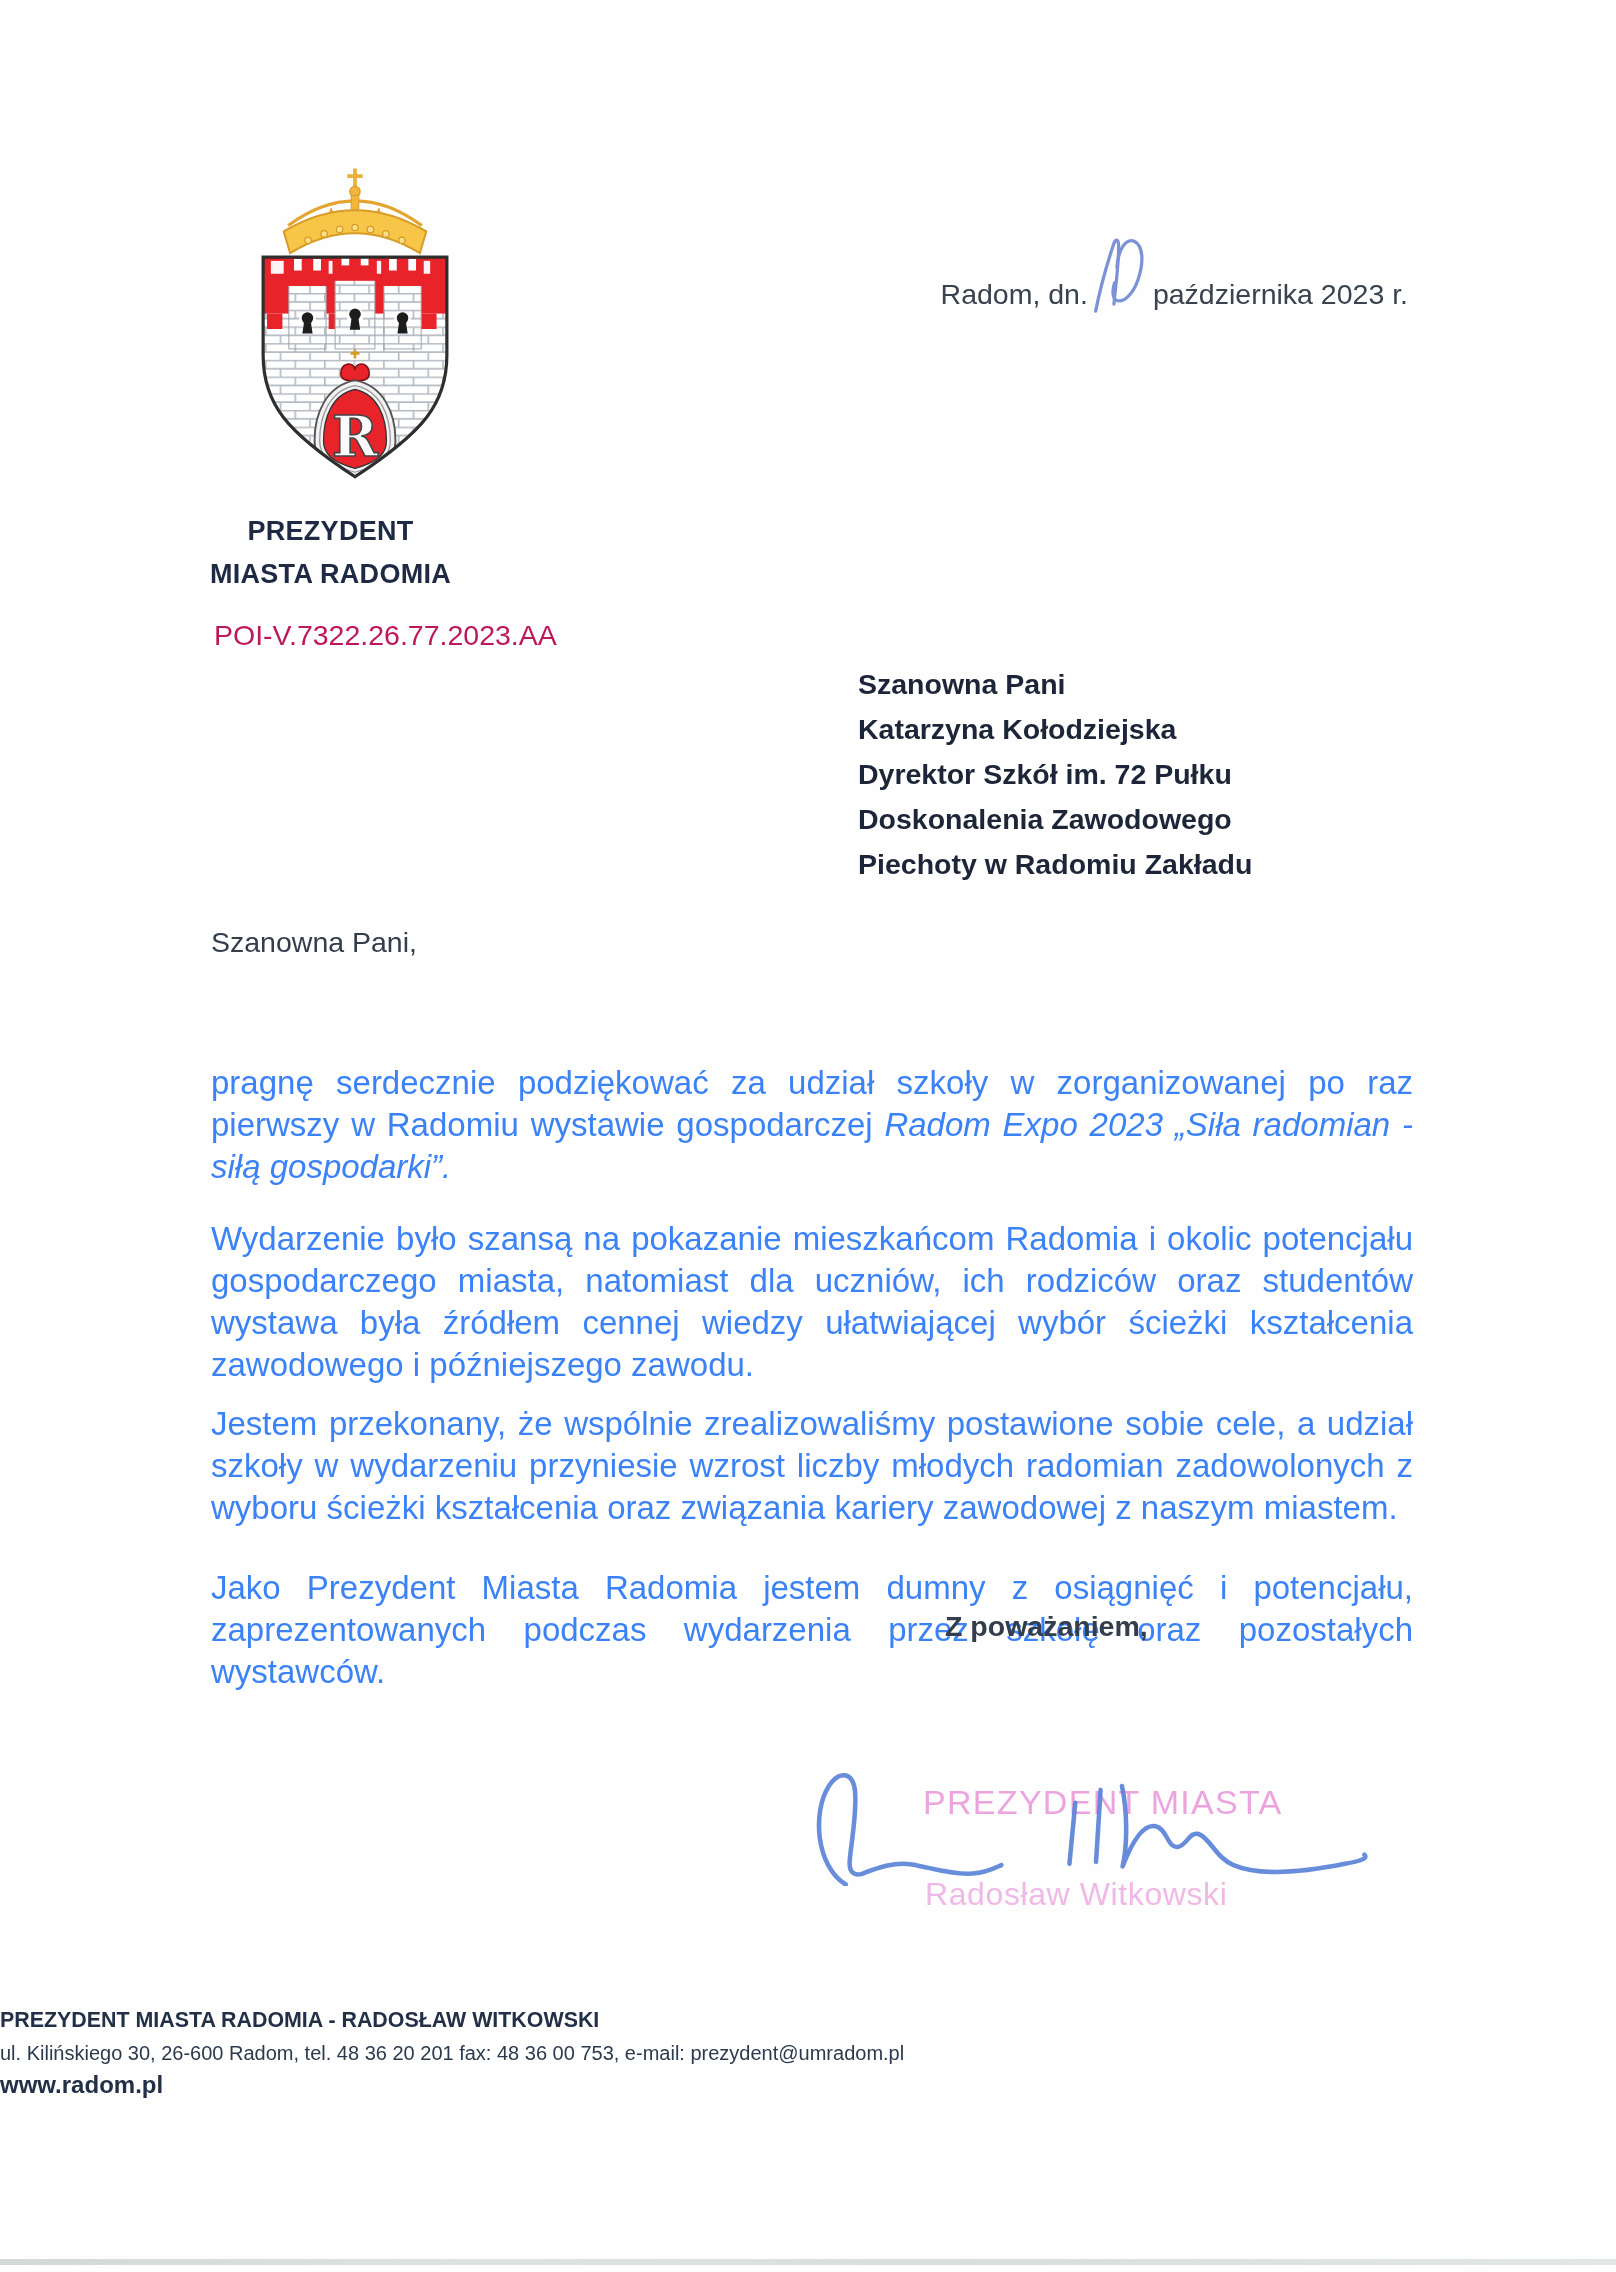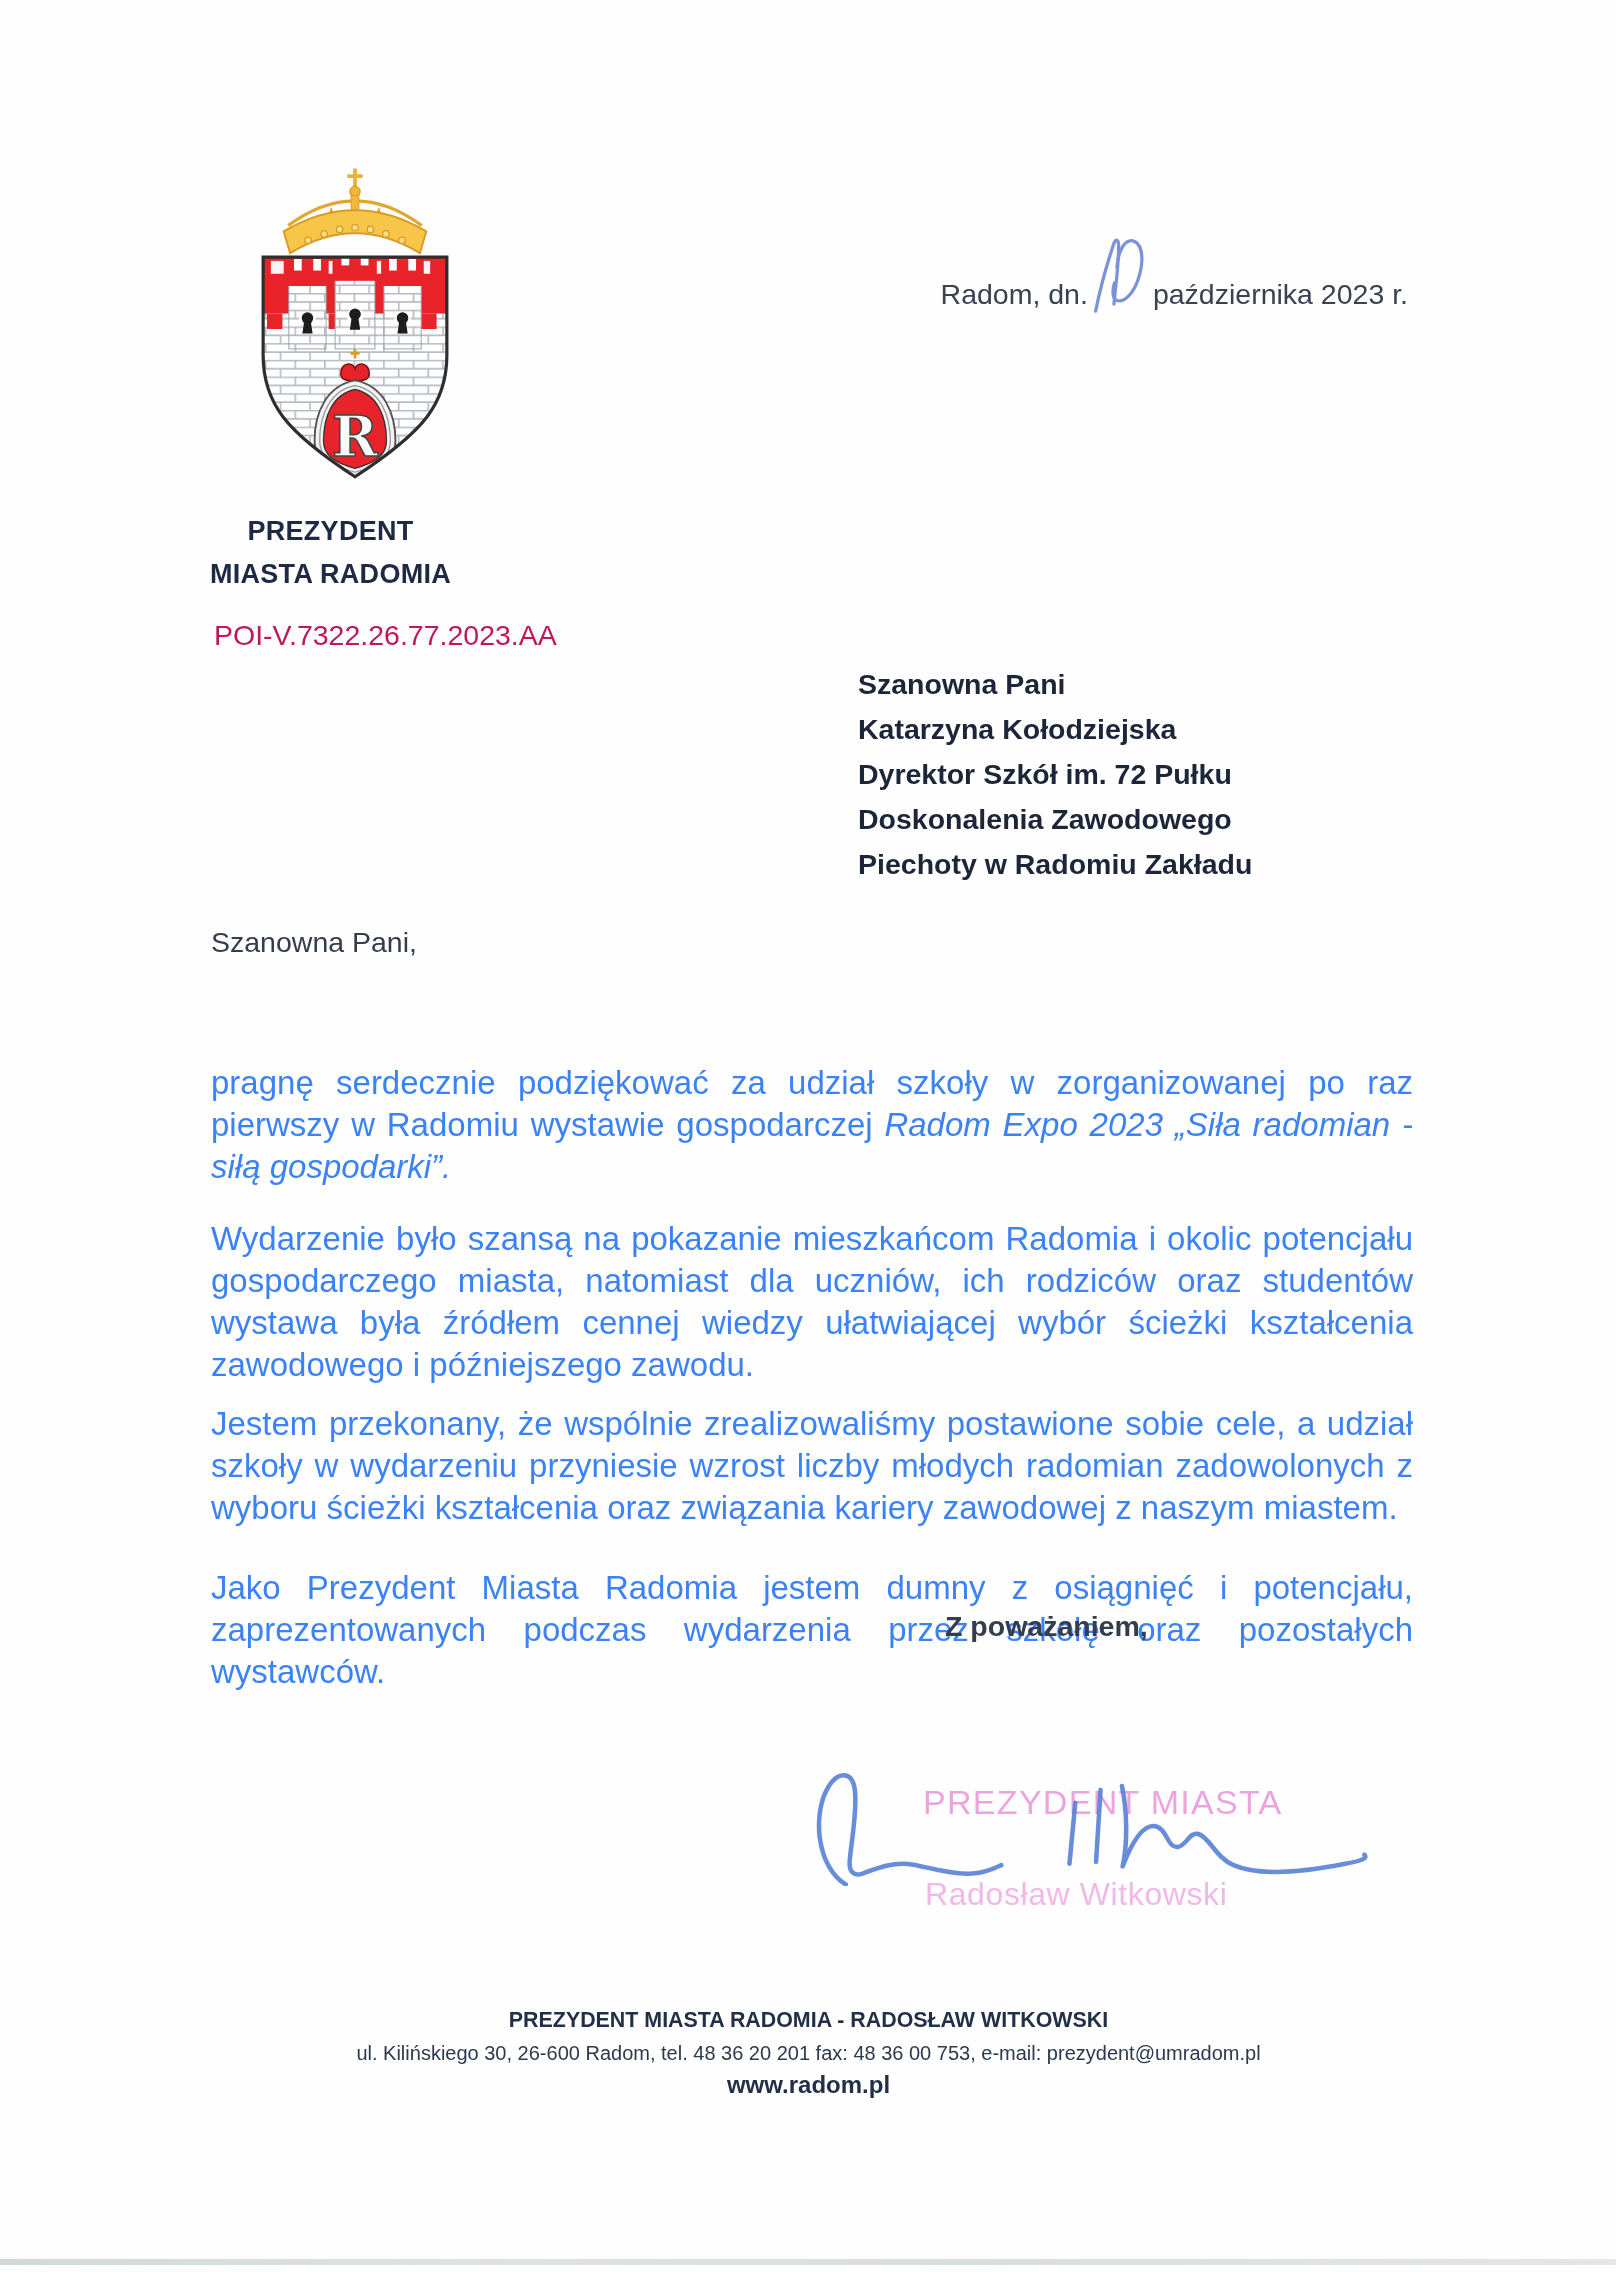--- a/index.html
+++ b/index.html
@@ -29,21 +29,21 @@
   .body-text p.p3{margin-bottom:38px;}
   .body-text em{font-style:italic;}
   .closing{position:absolute; left:945px; top:1610px; font-size:28.5px; color:#343d4b;font-weight:bold;}
   
   .stamp-l1{position:absolute; left:923px; top:1783px; font-size:34px; letter-spacing:1.3px;
     color:rgba(231,148,216,0.85); white-space:nowrap;}
   .stamp-l2{position:absolute; left:925px; top:1876px; font-size:32px; letter-spacing:0.6px;
     color:rgba(236,166,224,0.80); white-space:nowrap;}
   .signature{position:absolute; left:803px; top:1769px; width:577px; height:117px; z-index:3;}
   
-  .footer{position:absolute; left:0; top:2003px; width:1617px; text-align:center; color:#223047;}
+  .footer{position:absolute; left:0; top:2003px; width:1617px; color:#223047;}
   .footer .f1{font-weight:bold; font-size:21.4px; line-height:34px;}
   .footer .f2{font-size:20px; line-height:32px; color:#2c3a4e;}
   .footer .f3{font-weight:bold; font-size:24px; line-height:32px;}
   
   .scan-edge-bottom{position:absolute; left:0; top:2259px; width:1617px; height:5.8px; opacity:.55;
     background:linear-gradient(90deg,#aebdb6 0%,#c3cfc9 30%,#b9c6c0 60%,#cdd6d1 100%); filter:blur(0.6px);}
 </style>
 </head>
 <body>
 

